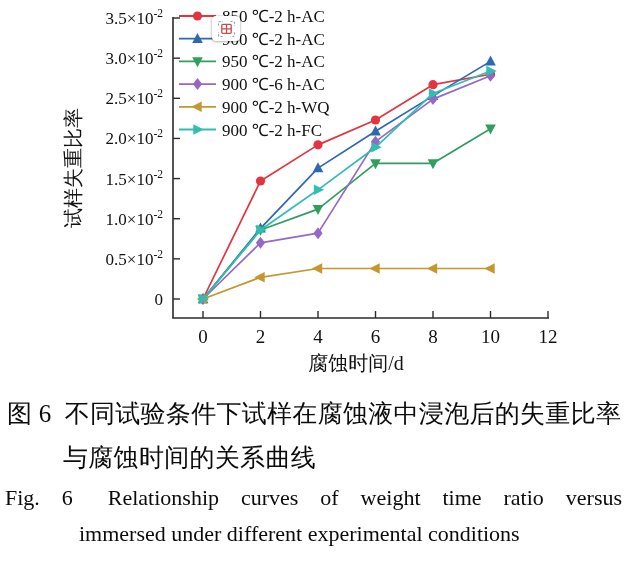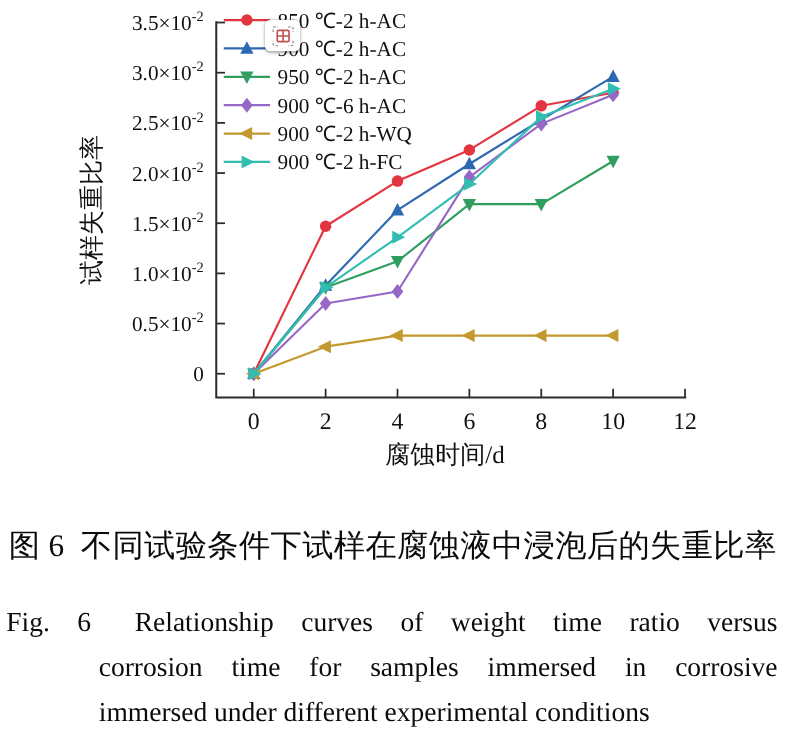--- a/index.html
+++ b/index.html
@@ -3,21 +3,21 @@
 <meta charset="utf-8">
 <style>
   html,body{margin:0;padding:0;background:#ffffff;}
   .figure{position:relative;width:629px;height:586px;background:#ffffff;overflow:hidden;
           font-family:"Liberation Serif", serif;color:#111;}
   #chart{position:absolute;left:0;top:0;}
   #chart text{font-family:"Liberation Serif", serif;}
   .capture-btn{position:absolute;left:212px;top:16px;width:28px;height:25px;background:#ffffff;
                border-radius:4px;box-shadow:0 0 2px rgba(0,0,0,.30),0 1px 3px rgba(0,0,0,.22);
                display:flex;align-items:center;justify-content:center;z-index:5;cursor:pointer;}
-  .cap-zh{position:absolute;left:7px;top:416px;width:618px;font-size:25px;line-height:44px;
+  .cap-zh{position:absolute;left:7px;top:392px;width:618px;font-size:25px;line-height:44px;
           letter-spacing:0.3px;color:#0b0b0b;}
   .cap-zh .line2{padding-left:56px;}
   .cap-label{margin-right:13px;white-space:nowrap;}
   .cap-en{position:absolute;left:5px;top:480px;width:617px;font-size:22px;line-height:36px;color:#0b0b0b;}
   .cap-en .just{text-align:justify;text-align-last:justify;}
   .cap-en .line2,.cap-en .line3{padding-left:74px;}
   .cap-en .cap-label{}
 </style>
 </head>
 <body>
@@ -148,21 +148,21 @@
     <svg width="19" height="18" viewBox="0 0 19 18">
       <path d="M1.5,5.5 V2.8 a1.3,1.3 0 0 1 1.3,-1.3 H5.5 M13.5,1.5 H16.2 a1.3,1.3 0 0 1 1.3,1.3 V5.5
                M17.5,12.5 v2.7 a1.3,1.3 0 0 1 -1.3,1.3 H13.5 M5.5,16.5 H2.8 a1.3,1.3 0 0 1 -1.3,-1.3 V12.5" fill="none" stroke="#9a9a9a" stroke-width="1.1" stroke-dasharray="2 1.4"></path>
       <rect x="4.8" y="4.3" width="9.4" height="9" rx="1" fill="none" stroke="#c0504d" stroke-width="1.3"></rect>
       <path d="M4.8,8.8 H14.2 M9.5,4.3 V13.3" fill="none" stroke="#c0504d" stroke-width="1.3"></path>
     </svg>
   </div>
 
   <div class="cap-zh">
     <div><span class="cap-label">图 6</span><span>不同试验条件下试样在腐蚀液中浸泡后的失重比率</span></div>
+    <div class="line2"><span>与腐蚀时间的关系曲线</span></div>
   </div>
 
   <div class="cap-en">
     <div class="just"><span class="cap-label">Fig. 6</span> <span>Relationship curves of weight time ratio versus</span></div>
-    <div class="line2 just"><span>corrosion time for samples immersed in corrosive</span></div>
     <div class="line3"><span>immersed under different experimental conditions</span></div>
   </div>
 
 </div>
 
 </body></html>

